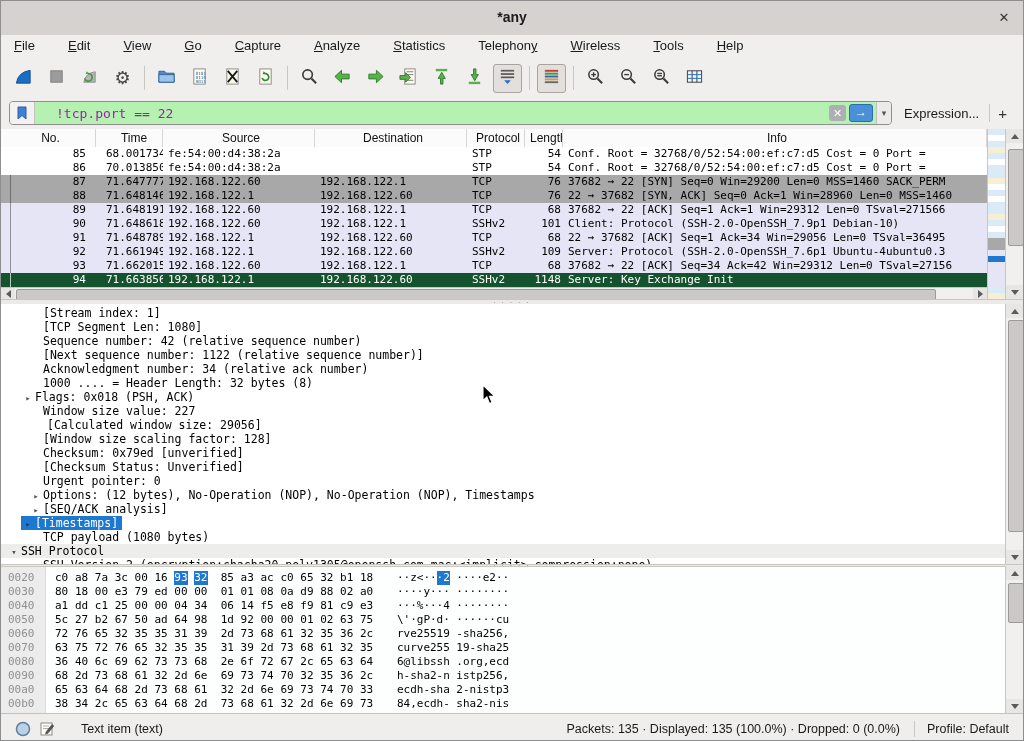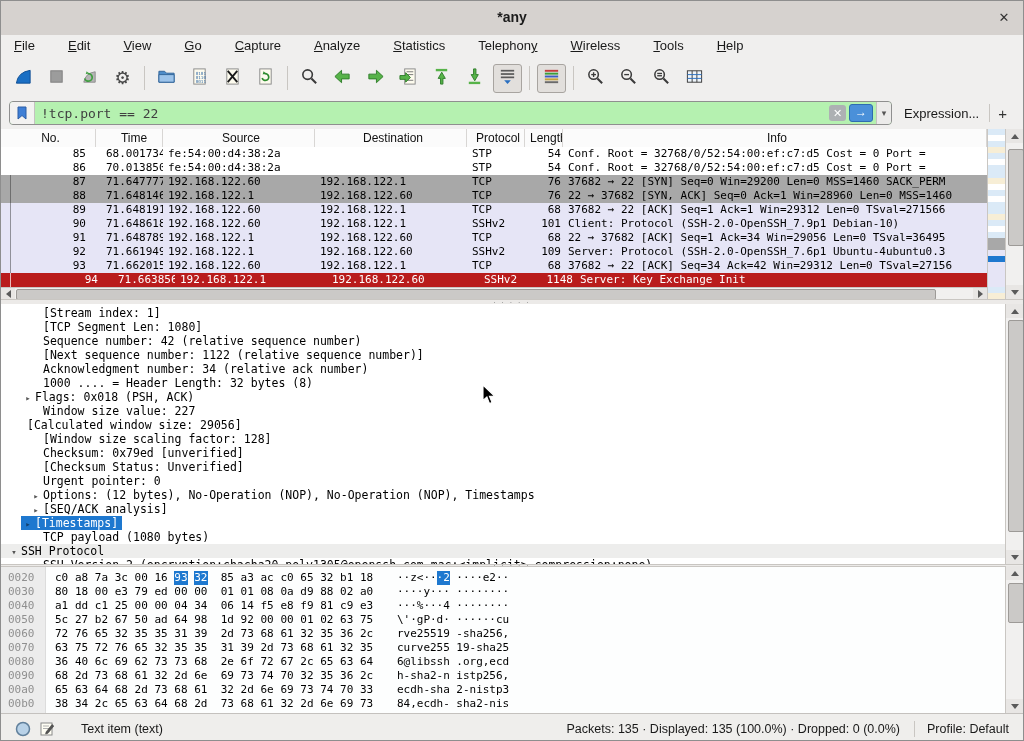--- a/index.html
+++ b/index.html
@@ -32,21 +32,21 @@
   .tb-btn .glyph{font-size:18px;color:#474747;line-height:19px;}
   .tb-sep{width:1px;height:24px;background:#c9c6c2;margin:0 5px;}
 
   
   #filterbar{position:absolute;left:0;top:96px;right:0;height:32px;background:#f0efee;
     border-bottom:2px solid #c9c6c2;display:flex;align-items:center;padding:0 8px;}
   #filter-field{flex:1;height:22px;border:1px solid #8f8f8f;border-radius:4px;
     background:#b5f1b0;display:flex;align-items:center;overflow:hidden;}
   #filter-bookmark{width:24px;height:100%;background:#f3f2f1;border-right:1px solid #c4c2c0;
     display:flex;align-items:center;justify-content:center;}
-  #filter-input{flex:1;padding-left:6px;font-size:13px;color:#404040;}
+  #filter-input{flex:1;padding-left:21px;font-size:13px;color:#a21caf;}
   #filter-clear{width:17px;height:16px;background:#adb0b3;border-radius:3px;color:#fff;
     font-size:11px;text-align:center;line-height:16px;margin-right:3px;}
   #filter-apply{width:22px;height:16px;background:#4a90d9;border:1px solid #2e6cb0;
     border-radius:3px;color:#fff;font-size:12px;text-align:center;line-height:15px;margin-right:3px;}
   #filter-caret{width:14px;height:100%;display:flex;align-items:center;justify-content:center;
     font-size:9px;color:#555;background:#ecebea;border-left:1px solid #c4c2c0;}
   #expression-label{margin:0 10px 0 12px;font-size:13px;color:#1a1a1a;}
   #filterbar .vsep{width:1px;height:18px;background:#c9c6c2;}
   #add-filter-btn{margin:0 8px;font-size:15px;color:#333;}
 
@@ -398,21 +398,21 @@
         <div class="prow" style="background: rgb(230, 229, 246);">
           <span class="mark"></span>
           <div class="c no">93</div>
           <div class="c time">71.662015274</div>
           <div class="c ">192.168.122.60</div>
           <div class="c ">192.168.122.1</div>
           <div class="c ">TCP</div>
           <div class="c len">68</div>
           <div class="c ">37682 → 22 [ACK] Seq=34 Ack=42 Win=29312 Len=0 TSval=27156</div>
         </div>
-        <div class="prow selected" style="background: #b91c1c; color: rgb(255, 255, 255); padding-left: 12px;">
+        <div class="prow selected" style="background: #14532d; color: rgb(255, 255, 255);">
           <span class="mark"></span>
           <div class="c no">94</div>
           <div class="c time">71.663856741</div>
           <div class="c ">192.168.122.1</div>
           <div class="c ">192.168.122.60</div>
           <div class="c ">SSHv2</div>
           <div class="c len">1148</div>
           <div class="c ">Server: Key Exchange Init</div>
         </div>
       </div>
@@ -470,21 +470,21 @@
 
   <div id="details" class="mono" style="padding-top: 2px;">
       <div class="dline"><span class="content" style="padding-left: 28px;"><span><span class="arrow"></span><span>[Stream index: 1]</span></span></span></div>
       <div class="dline"><span class="content" style="padding-left: 28px;"><span><span class="arrow"></span><span>[TCP Segment Len: 1080]</span></span></span></div>
       <div class="dline"><span class="content" style="padding-left: 28px;"><span><span class="arrow"></span><span>Sequence number: 42    (relative sequence number)</span></span></span></div>
       <div class="dline"><span class="content" style="padding-left: 28px;"><span><span class="arrow"></span><span>[Next sequence number: 1122    (relative sequence number)]</span></span></span></div>
       <div class="dline"><span class="content" style="padding-left: 28px;"><span><span class="arrow"></span><span>Acknowledgment number: 34    (relative ack number)</span></span></span></div>
       <div class="dline"><span class="content" style="padding-left: 28px;"><span><span class="arrow"></span><span>1000 .... = Header Length: 32 bytes (8)</span></span></span></div>
       <div class="dline"><span class="content" style="padding-left: 20px;"><span><span class="arrow">▸</span><span>Flags: 0x018 (PSH, ACK)</span></span></span></div>
       <div class="dline"><span class="content" style="padding-left: 28px;"><span><span class="arrow"></span><span>Window size value: 227</span></span></span></div>
-      <div class="dline"><span class="content" style="padding-left: 12px;"><span><span class="arrow"></span><span>[Calculated window size: 29056]</span></span></span></div>
+      <div class="dline"><span class="content" style="padding-left: 32px;"><span><span class="arrow"></span><span>[Calculated window size: 29056]</span></span></span></div>
       <div class="dline"><span class="content" style="padding-left: 28px;"><span><span class="arrow"></span><span>[Window size scaling factor: 128]</span></span></span></div>
       <div class="dline"><span class="content" style="padding-left: 28px;"><span><span class="arrow"></span><span>Checksum: 0x79ed [unverified]</span></span></span></div>
       <div class="dline"><span class="content" style="padding-left: 28px;"><span><span class="arrow"></span><span>[Checksum Status: Unverified]</span></span></span></div>
       <div class="dline"><span class="content" style="padding-left: 28px;"><span><span class="arrow"></span><span>Urgent pointer: 0</span></span></span></div>
       <div class="dline"><span class="content" style="padding-left: 28px;"><span><span class="arrow">▸</span><span>Options: (12 bytes), No-Operation (NOP), No-Operation (NOP), Timestamps</span></span></span></div>
       <div class="dline"><span class="content" style="padding-left: 28px;"><span><span class="arrow">▸</span><span>[SEQ/ACK analysis]</span></span></span></div>
       <div class="dline"><span class="content" style="padding-left: 20px;"><span class="hl"><span class="arrow">▸</span><span>[Timestamps]</span></span></span></div>
       <div class="dline"><span class="content" style="padding-left: 28px;"><span><span class="arrow"></span><span>TCP payload (1080 bytes)</span></span></span></div>
       <div class="dline"><div class="band"></div><span class="content" style="padding-left: 6px;"><span><span class="arrow">▾</span><span>SSH Protocol</span></span></span></div>
       <div class="dline"><span class="content" style="padding-left: 28px;"><span><span class="arrow">▸</span><span>SSH Version 2 (encryption:chacha20-poly1305@openssh.com mac:&lt;implicit&gt; compression:none)</span></span></span></div>

